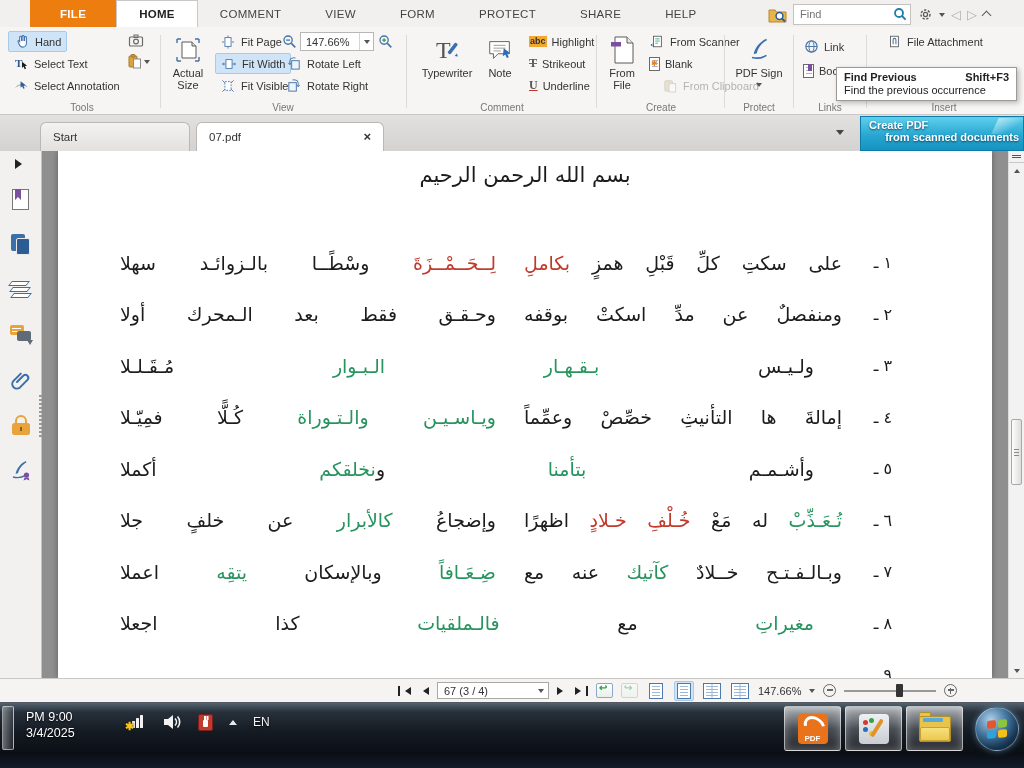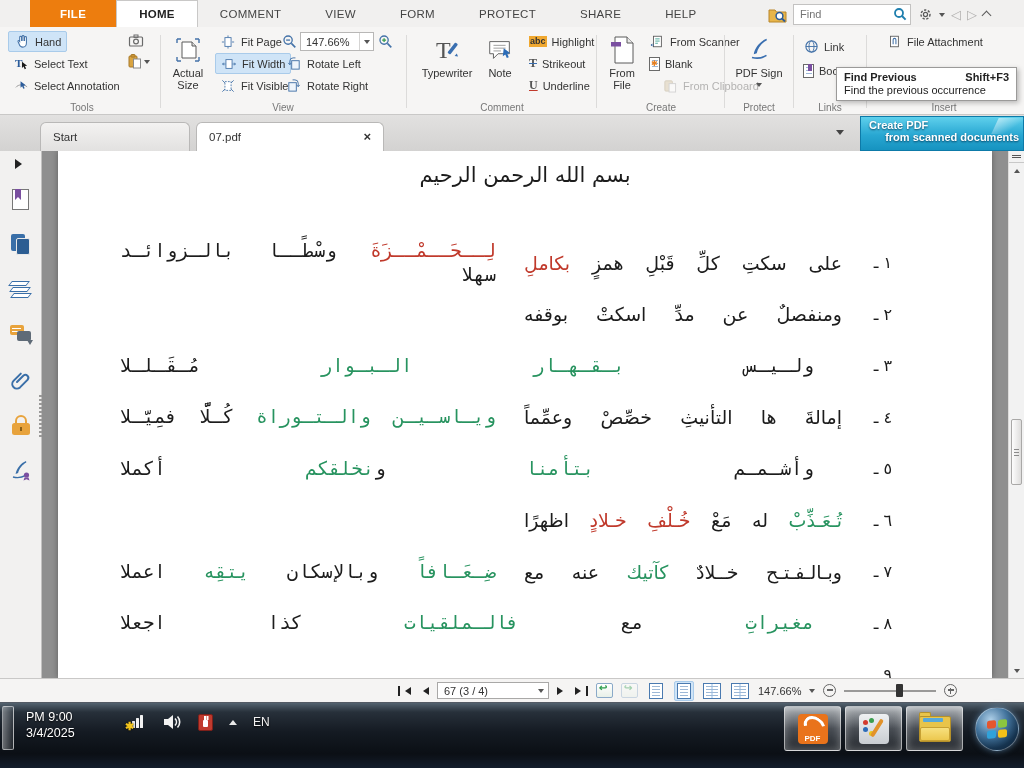--- a/index.html
+++ b/index.html
@@ -62,21 +62,21 @@
 
   .docarea { position:absolute; left:42px; right:16px; top:0; bottom:0; background:#8f8f8f; overflow:hidden; }
   .page { position:absolute; left:16px; right:16px; top:0; bottom:0; background:#fff; box-shadow:0 0 6px rgba(0,0,0,.35); overflow:hidden; }
 
   .basmala { position:absolute; top:12px; left:0; right:0; text-align:center; font-family:"DejaVu Sans",sans-serif; font-size:21px; color:#1c1c1c; direction:rtl; }
   .poem { position:absolute; top:86px; right:100px; width:772px; direction:rtl; }
   .verse { display:flex; align-items:center; height:51.5px; font-family:"DejaVu Sans",sans-serif; font-size:19px; color:#1c1c1c; }
   .v-num { width:50px; font-size:16px; flex:none; }
   .v-right { width:318px; flex:none; text-align:justify; text-align-last:justify; }
   .v-gap { width:28px; flex:none; }
-  .v-left { flex:1; text-align:justify; text-align-last:justify;font-family:Liberation Mono, monospace; }
+  .v-left { flex:1; text-align:justify; text-align-last:justify; }
   .seg-k { color:#1c1c1c; } .seg-r { color:var(--poem-red,#c0392b); } .seg-g { color:var(--poem-green,#27935f); }
 
   
   .vscroll { position:absolute; right:0; top:0; bottom:0; width:16px; background:#f2f2f2; border-left:1px solid #dddcdb; }
   .vs-split { height:12px; border-bottom:1px solid #c8c8c8; display:flex; flex-direction:column; align-items:center; justify-content:center; gap:1px; }
   .vs-split i { display:block; width:9px; height:1px; background:#555; }
   .vs-arrow { height:14px; display:flex; align-items:center; justify-content:center; }
   .tri-up { width:0; height:0; border:3.5px solid transparent; border-bottom:4.5px solid #555; margin-bottom:2px; }
   .tri-dn { width:0; height:0; border:3.5px solid transparent; border-top:4.5px solid #555; margin-top:2px; }
   .vs-thumb { position:absolute; left:2px; right:2px; top:268px; height:66px; background:linear-gradient(90deg,#fdfdfd,#dedddc); border:1px solid #a9a8a7; border-radius:2px; }
@@ -546,20 +546,21 @@
             <div class="verse">
               <span class="v-num">١ ـ</span>
               <span class="v-right"><span class="seg-k">على سكتِ كلِّ قَبْلِ همزٍ </span><span class="seg-r">بكاملِ</span></span>
               <span class="v-gap"></span>
               <span class="v-left"><span class="seg-r">لِــحَــمْــزَةَ </span><span class="seg-k">وسْطًــا بالـزوائـد سهلا</span></span>
             </div>
             <div class="verse">
               <span class="v-num">٢ ـ</span>
               <span class="v-right"><span class="seg-k">ومنفصلٌ عن مدِّ اسكتْ بوقفه</span></span>
               <span class="v-gap"></span>
+              <span class="v-left"><span class="seg-k">وحـقـق فقط بعد الـمحرك أولا</span></span>
             </div>
             <div class="verse">
               <span class="v-num">٣ ـ</span>
               <span class="v-gap"></span>
               <span class="v-left"><span class="seg-k">ولـيـس </span><span class="seg-g">بـقـهـار الـبـوار </span><span class="seg-k">مُـقَـلـلا</span></span>
             </div>
             <div class="verse">
               <span class="v-num">٤ ـ</span>
               <span class="v-right"><span class="seg-k">إمالةَ ها التأنيثِ خصِّصْ وعمِّماً</span></span>
               <span class="v-gap"></span>
@@ -567,20 +568,21 @@
             </div>
             <div class="verse">
               <span class="v-num">٥ ـ</span>
               <span class="v-gap"></span>
               <span class="v-left"><span class="seg-k">وأشـمـم </span><span class="seg-g">بتأمنا</span><span class="seg-k"> و</span><span class="seg-g">نخلقكم</span><span class="seg-k"> أكملا</span></span>
             </div>
             <div class="verse">
               <span class="v-num">٦ ـ</span>
               <span class="v-right"><span class="seg-g">تُـعَـذِّبْ</span><span class="seg-k"> له مَعْ </span><span class="seg-r">خُـلْفِ خـلادٍ</span><span class="seg-k"> اظهرًا</span></span>
               <span class="v-gap"></span>
+              <span class="v-left"><span class="seg-k">وإضجاعُ </span><span class="seg-g">كالأبرار</span><span class="seg-k"> عن خلفٍ جلا</span></span>
             </div>
             <div class="verse">
               <span class="v-num">٧ ـ</span>
               <span class="v-right"><span class="seg-k">وبـالـفـتـح خــلادٌ </span><span class="seg-g">كآتيك</span><span class="seg-k"> عنه مع</span></span>
               <span class="v-gap"></span>
               <span class="v-left"><span class="seg-g">ضِـعَـافاً</span><span class="seg-k"> وبالإسكان </span><span class="seg-g">يتقِه</span><span class="seg-k"> اعملا</span></span>
             </div>
             <div class="verse">
               <span class="v-num">٨ ـ</span>
               <span class="v-gap"></span>

